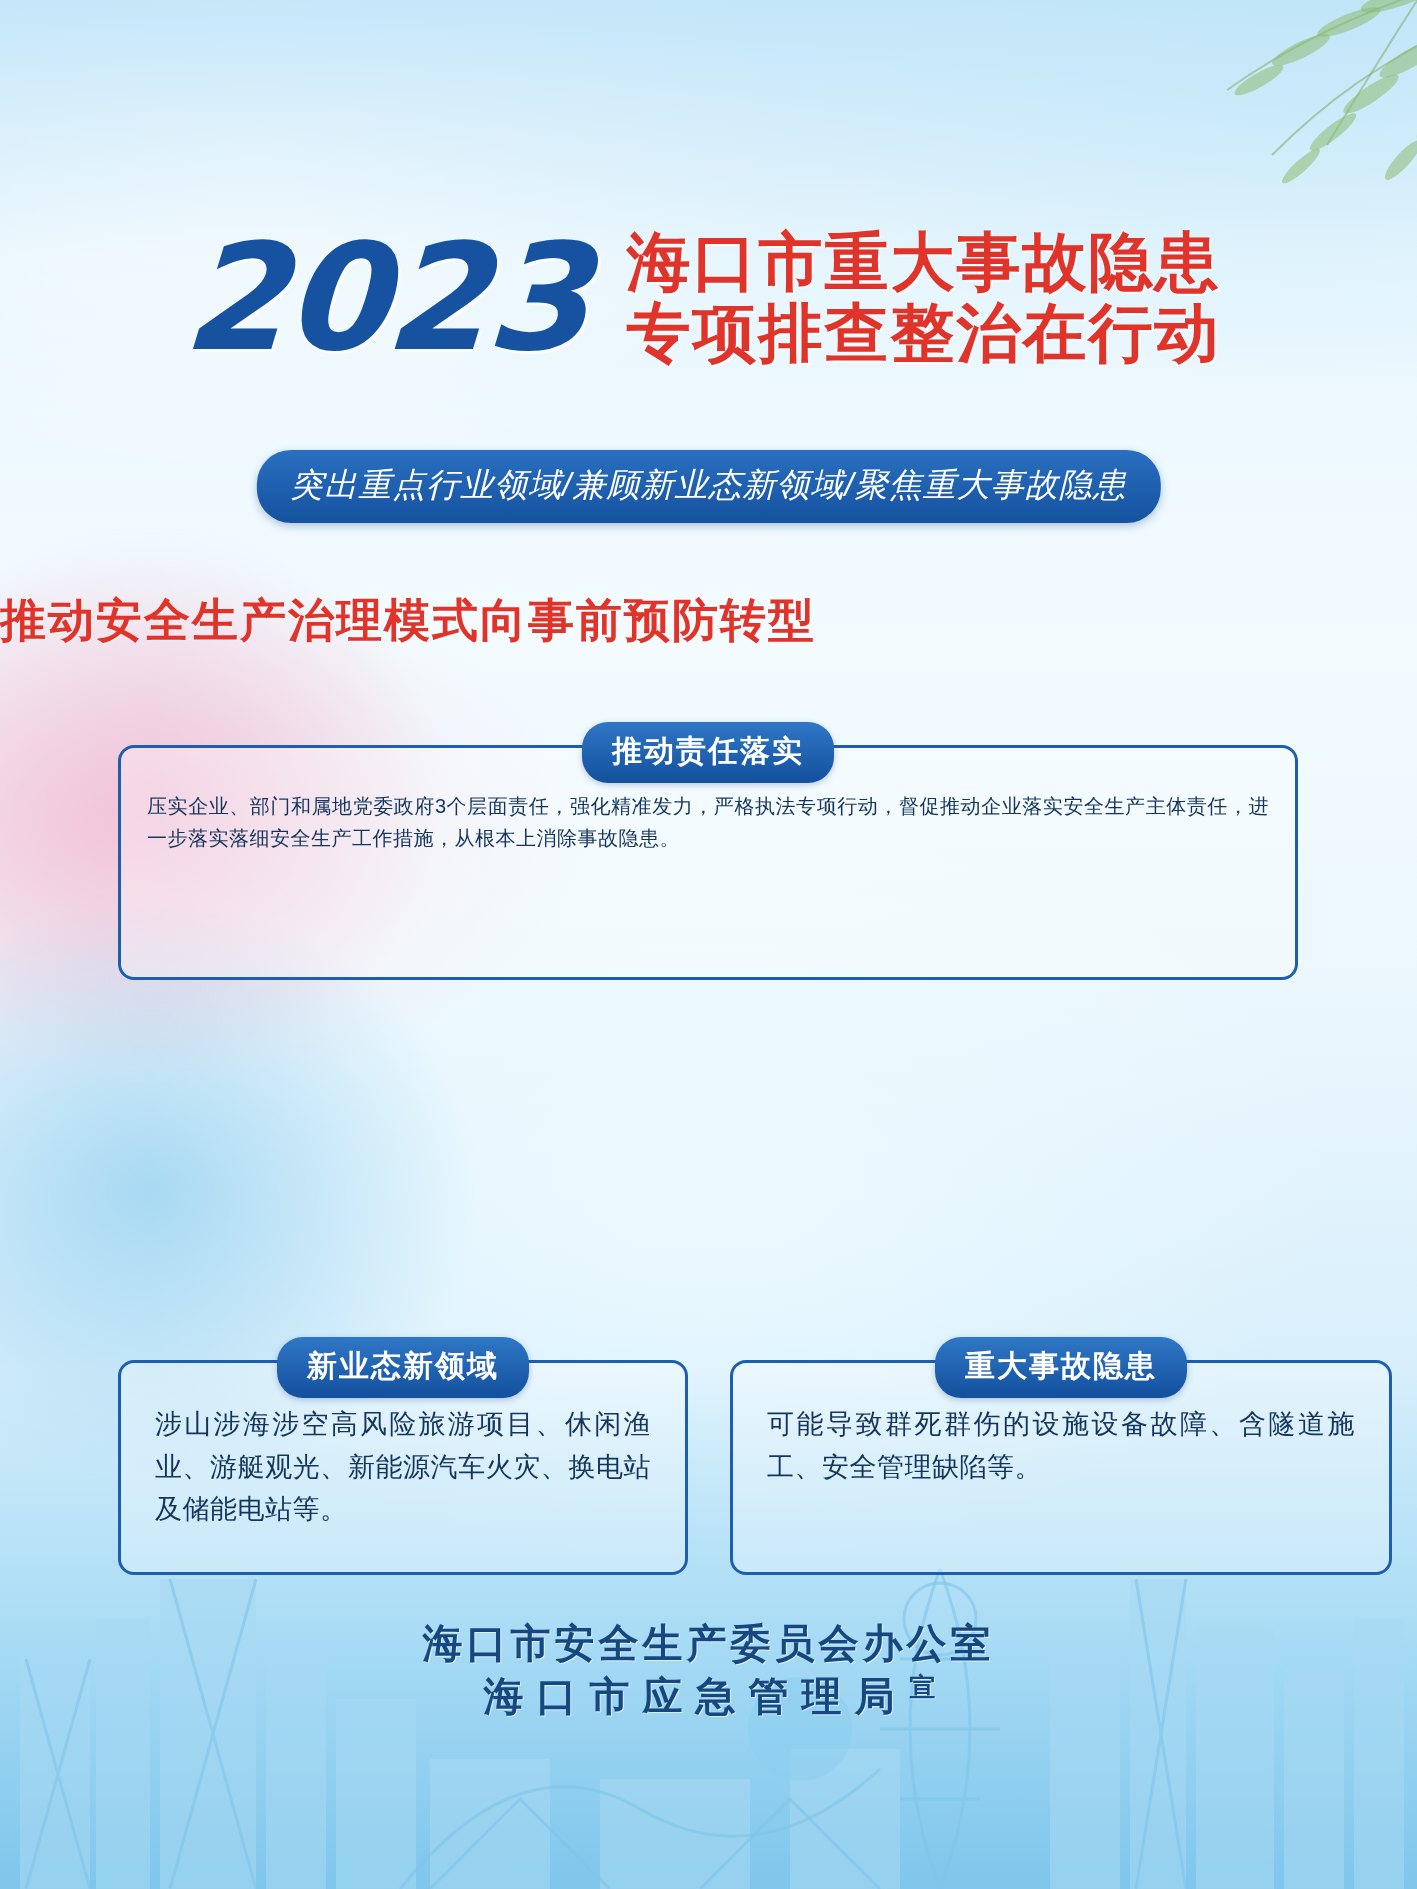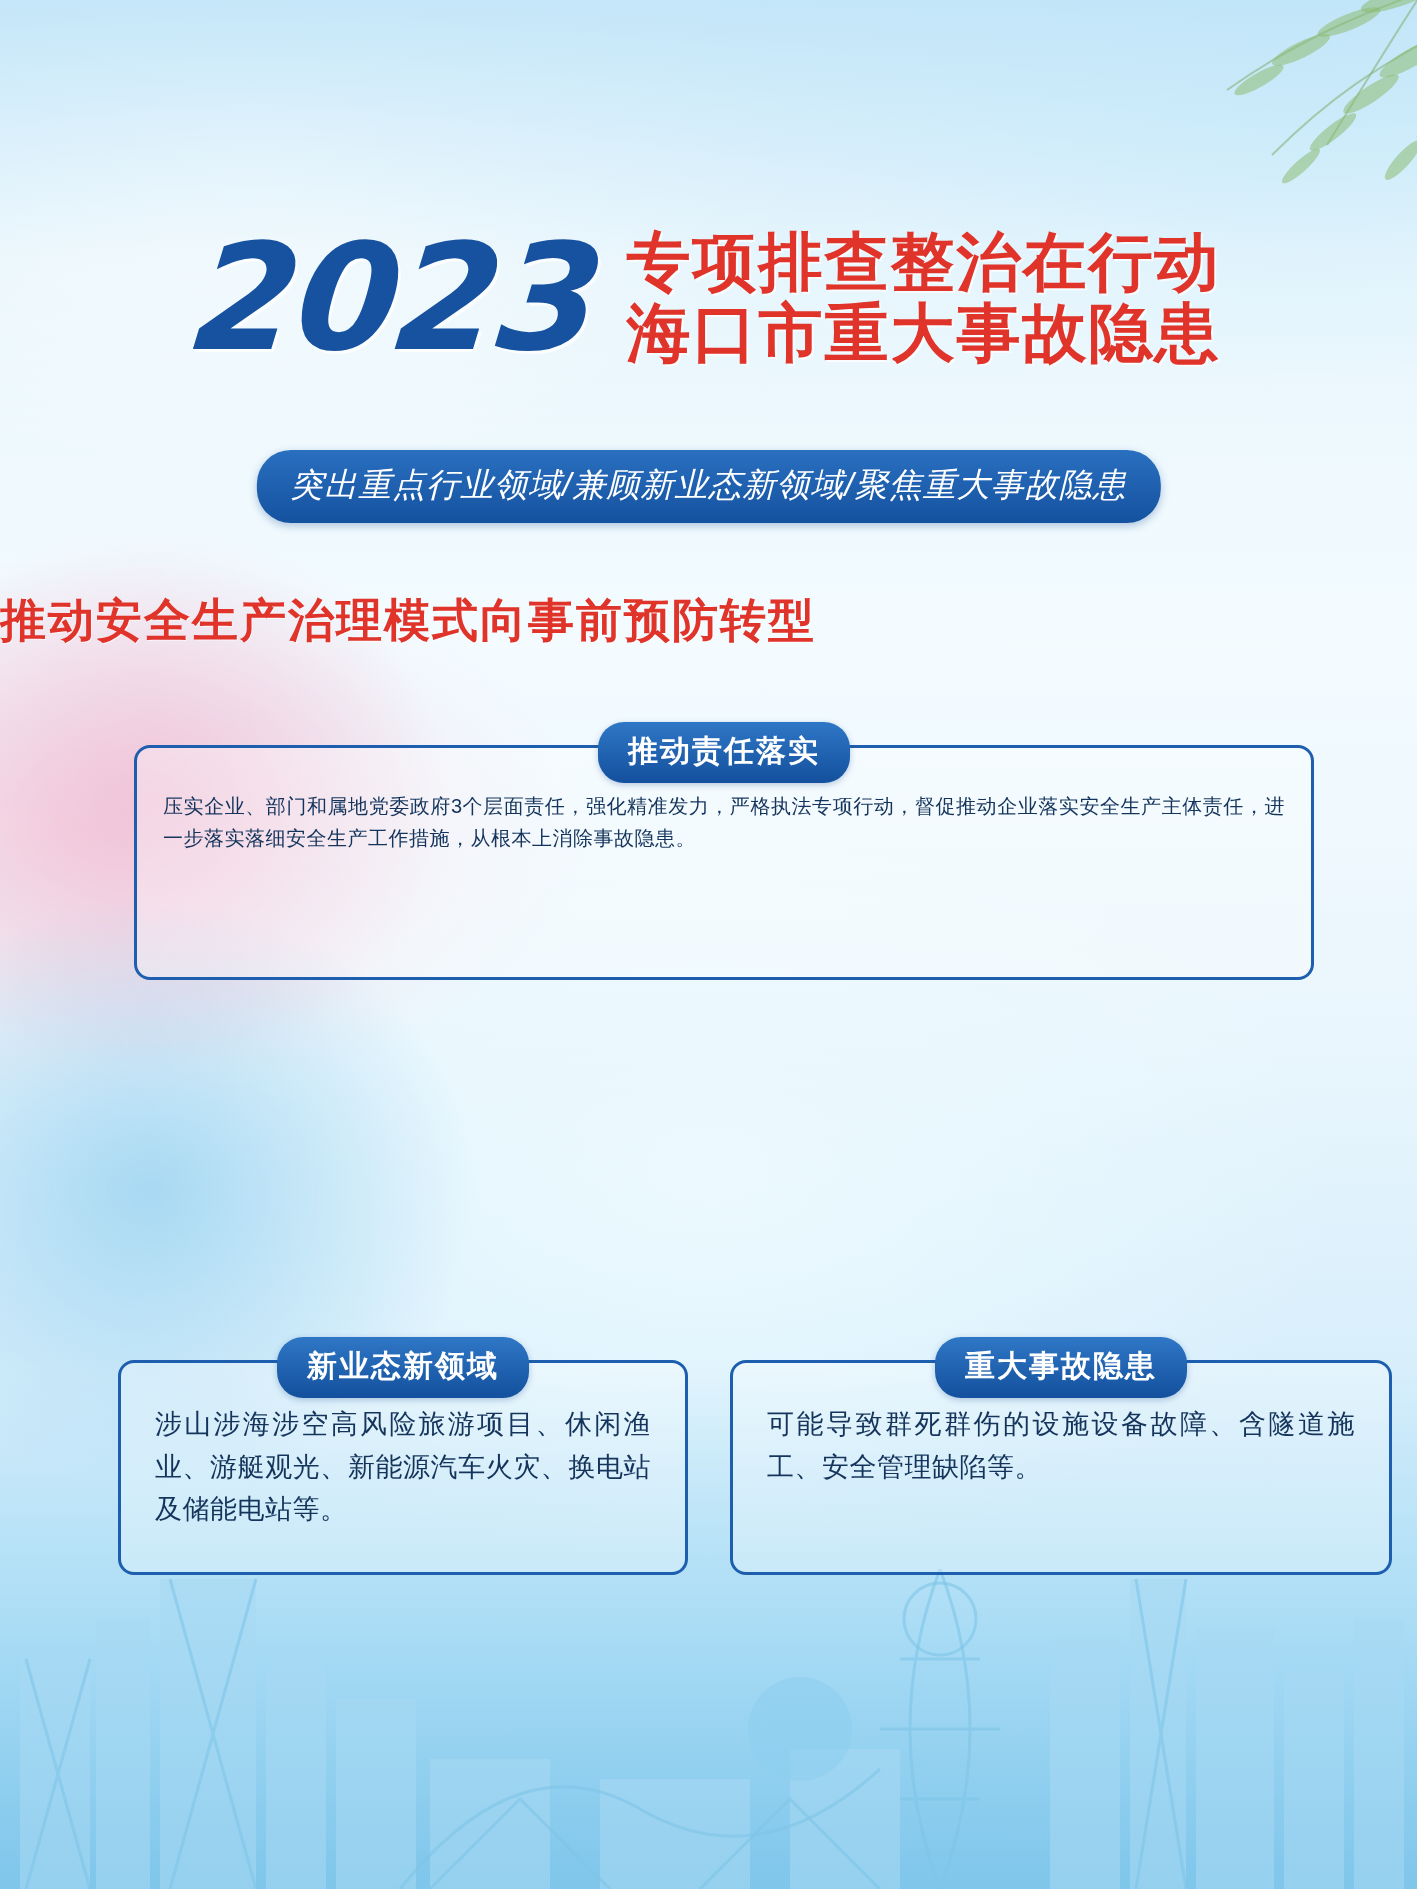--- a/index.html
+++ b/index.html
@@ -143,21 +143,21 @@
   }
   .card-body {
     color: #14345c;
     font-size: 20px;
     line-height: 1.62;
     letter-spacing: .5px;
     padding: 42px 26px 20px;
     text-align: justify;
   }
 
-  #card-responsibility { left: 118px; top: 745px; width: 1180px; height: 235px; margin-left: 16px; }
+  #card-responsibility { left: 118px; top: 745px; width: 1180px; height: 235px; }
   #card-keyindustry   { left: 118px; top: 1035px; width: 1180px; height: 275px; }
   #card-newbusiness   { left: 118px; top: 1360px; width: 570px; height: 215px; }
   #card-majorhazard   { left: 730px; top: 1360px; width: 662px; height: 215px; }
 
   #card-newbusiness .card-body,
   #card-majorhazard .card-body { padding: 40px 34px 16px; font-size: 27px; line-height: 1.58; }
 
   
   .footer {
     position: absolute;
@@ -240,22 +240,22 @@
     <g fill="#8ccdee" fill-opacity="0.55">
       <circle cx="800" cy="400" r="52"></circle>
     </g>
   </svg>
 
   <div class="content">
 
     <div class="header">
       <div class="year">2023</div>
       <div class="title-block">
+        <div class="title-line">海口市重大事故隐患</div>
         <div class="title-line">专项排查整治在行动</div>
-        <div class="title-line">海口市重大事故隐患</div>
       </div>
     </div>
 
     <div class="ribbon">突出重点行业领域/兼顾新业态新领域/聚焦重大事故隐患</div>
 
     <div class="subtitle">推动安全生产治理模式向事前预防转型</div>
 
     <div class="card" id="card-responsibility">
       <div class="card-tab">推动责任落实</div>
       <div class="card-body">压实企业、部门和属地党委政府3个层面责任，强化精准发力，严格执法专项行动，督促推动企业落实安全生产主体责任，进一步落实落细安全生产工作措施，从根本上消除事故隐患。</div>
@@ -265,15 +265,21 @@
     <div class="card" id="card-newbusiness">
       <div class="card-tab">新业态新领域</div>
       <div class="card-body">涉山涉海涉空高风险旅游项目、休闲渔业、游艇观光、新能源汽车火灾、换电站及储能电站等。</div>
     </div>
 
     <div class="card" id="card-majorhazard">
       <div class="card-tab">重大事故隐患</div>
       <div class="card-body">可能导致群死群伤的设施设备故障、含隧道施工、安全管理缺陷等。</div>
     </div>
 
+    <div class="footer">
+      <div class="footer-line">海口市安全生产委员会办公室</div>
+      <div class="footer-line">
+        <span class="footer-line2">海口市应急管理局</span><span class="footer-suffix">宣</span>
+      </div>
+    </div>
 
   </div>
 </div>
 
 </body></html>

